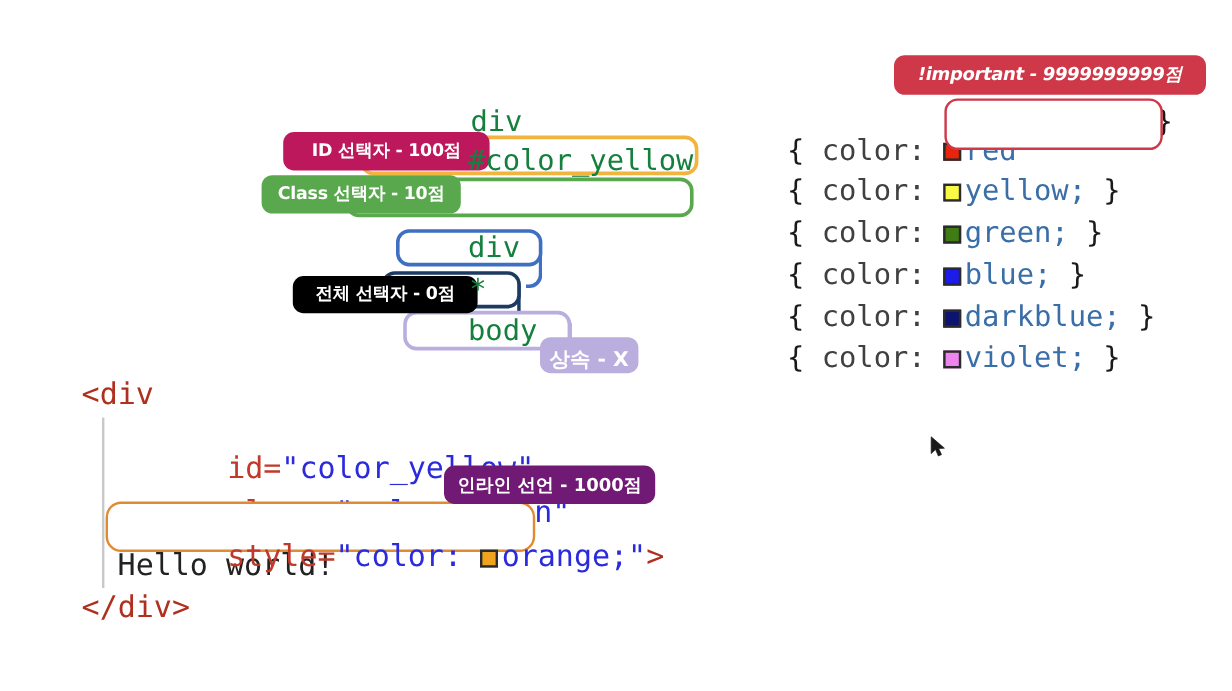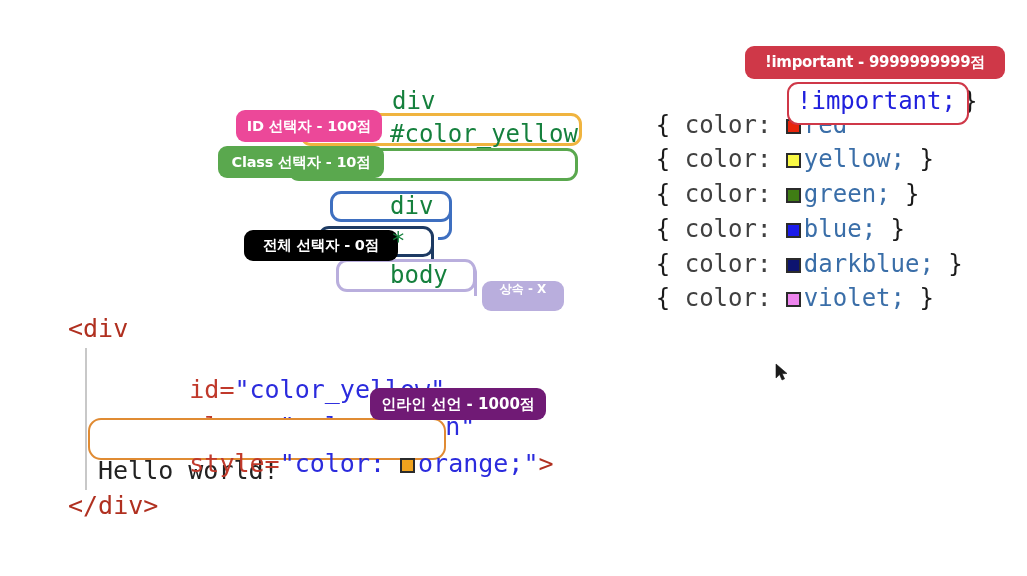--- a/index.html
+++ b/index.html
@@ -114,28 +114,27 @@
     z-index: 8;
   }
   #important-text { position: absolute; z-index: 10; }
 
   
   #inherit-badge {
     position: absolute;
     background: #b9aedd;
     color: #ffffff;
     font-weight: 700;
-    font-size: 12px;
-    border-radius: 9px;
-    display: flex;
-    align-items: flex-start;
+    font-size: 17px;
+    border-radius: 9px;
+    display: flex;
+    align-items: flex-end;
     justify-content: center;
     white-space: nowrap;
     z-index: 5;
-    margin-left: 32px;
   }
 
   
   #html-block .code { font-size: 25px; }
   #indent-guide {
     position: absolute;
     width: 2px;
     background: #c8c8c8;
     z-index: 1;
   }
@@ -173,21 +172,21 @@
   <div class="elbow" style="left:420px; top:228px; width:14px; height:46px; border-top:3px solid #1d3a63; border-right:3px solid #1d3a63; border-bottom:3px solid #1d3a63; border-radius:0 11px 11px 0;"></div>
 
   <div class="elbow" style="left:455px; top:262px; width:22px; height:34px; border-top:3px solid #b9aedd; border-right:3px solid #b9aedd; border-radius:0 11px 0 0;"></div>
 
   <div class="pill" style="left:300px; top:113px; width:282px; height:33px; border:3px solid #f0b43f;"></div>
   <div class="pill" style="left:288px; top:148px; width:290px; height:33px; border:3px solid #5aa84e;"></div>
   <div class="pill" style="left:330px; top:191px; width:122px; height:31px; border:3px solid #3e6fc0;"></div>
   <div class="pill" style="left:318px; top:226px; width:116px; height:31px; border:3px solid #1d3a63;"></div>
   <div class="pill" style="left:336px; top:259px; width:140px; height:33px; border:3px solid #b9aedd;"></div>
 
-  <div class="badge" style="left:236px; top:110px; width:146px; height:32px; background:#ec4899;">
+  <div class="badge" style="left:236px; top:110px; width:172px; height:32px; background:#be185d;">
     <span>ID 선택자 - 100점</span>
   </div>
 
   <div class="badge" style="left:218px; top:146px; width:166px; height:32px; background:#5aa84e;">
     <span>Class 선택자 - 10점</span>
   </div>
 
 
   <div class="badge" style="left:244px; top:230px; width:154px; height:31px; background:#000000;">
     <span>전체 선택자 - 0점</span>
@@ -221,25 +220,24 @@
   </div>
 
   <div class="decl code" style="left:598px; top:228px;">
     <span class="c-brace">{</span><span> </span><span class="c-prop">color:</span><span> </span><span class="chip" style="background:#0d1470;"></span><span class="c-val">darkblue</span><span class="c-val">;</span><span> </span><span class="c-brace">}</span>
   </div>
 
   <div class="decl code" style="left:598px; top:262px;">
     <span class="c-brace">{</span><span> </span><span class="c-prop">color:</span><span> </span><span class="chip" style="background:#ee85ee;"></span><span class="c-val">violet</span><span class="c-val">;</span><span> </span><span class="c-brace">}</span>
   </div>
 
-  <div id="important-badge" style="left:745px; top:46px; width:260px; height:33px;">
+  <div id="important-badge" style="left:745px; top:46px; width:260px; height:33px;font-style:italic;">
     <span>!important - 9999999999점</span>
   </div>
   <div id="important-box" style="left:787px; top:82px; width:178px; height:39px;"></div>
-  <div id="important-text" class="code c-imp" style="left:797px; top:89px;">!important;</div>
 
   <div id="html-block">
 
     <div id="indent-guide" style="left:85px; top:348px; height:142px;"></div>
 
     <div class="abs code c-tag" style="left:68px; top:316px;">&lt;div</div>
 
     <div class="abs code" style="left:99px; top:352px;">
       <span class="c-attr">id=</span><span class="c-str">"color_yellow"</span>
     </div>

